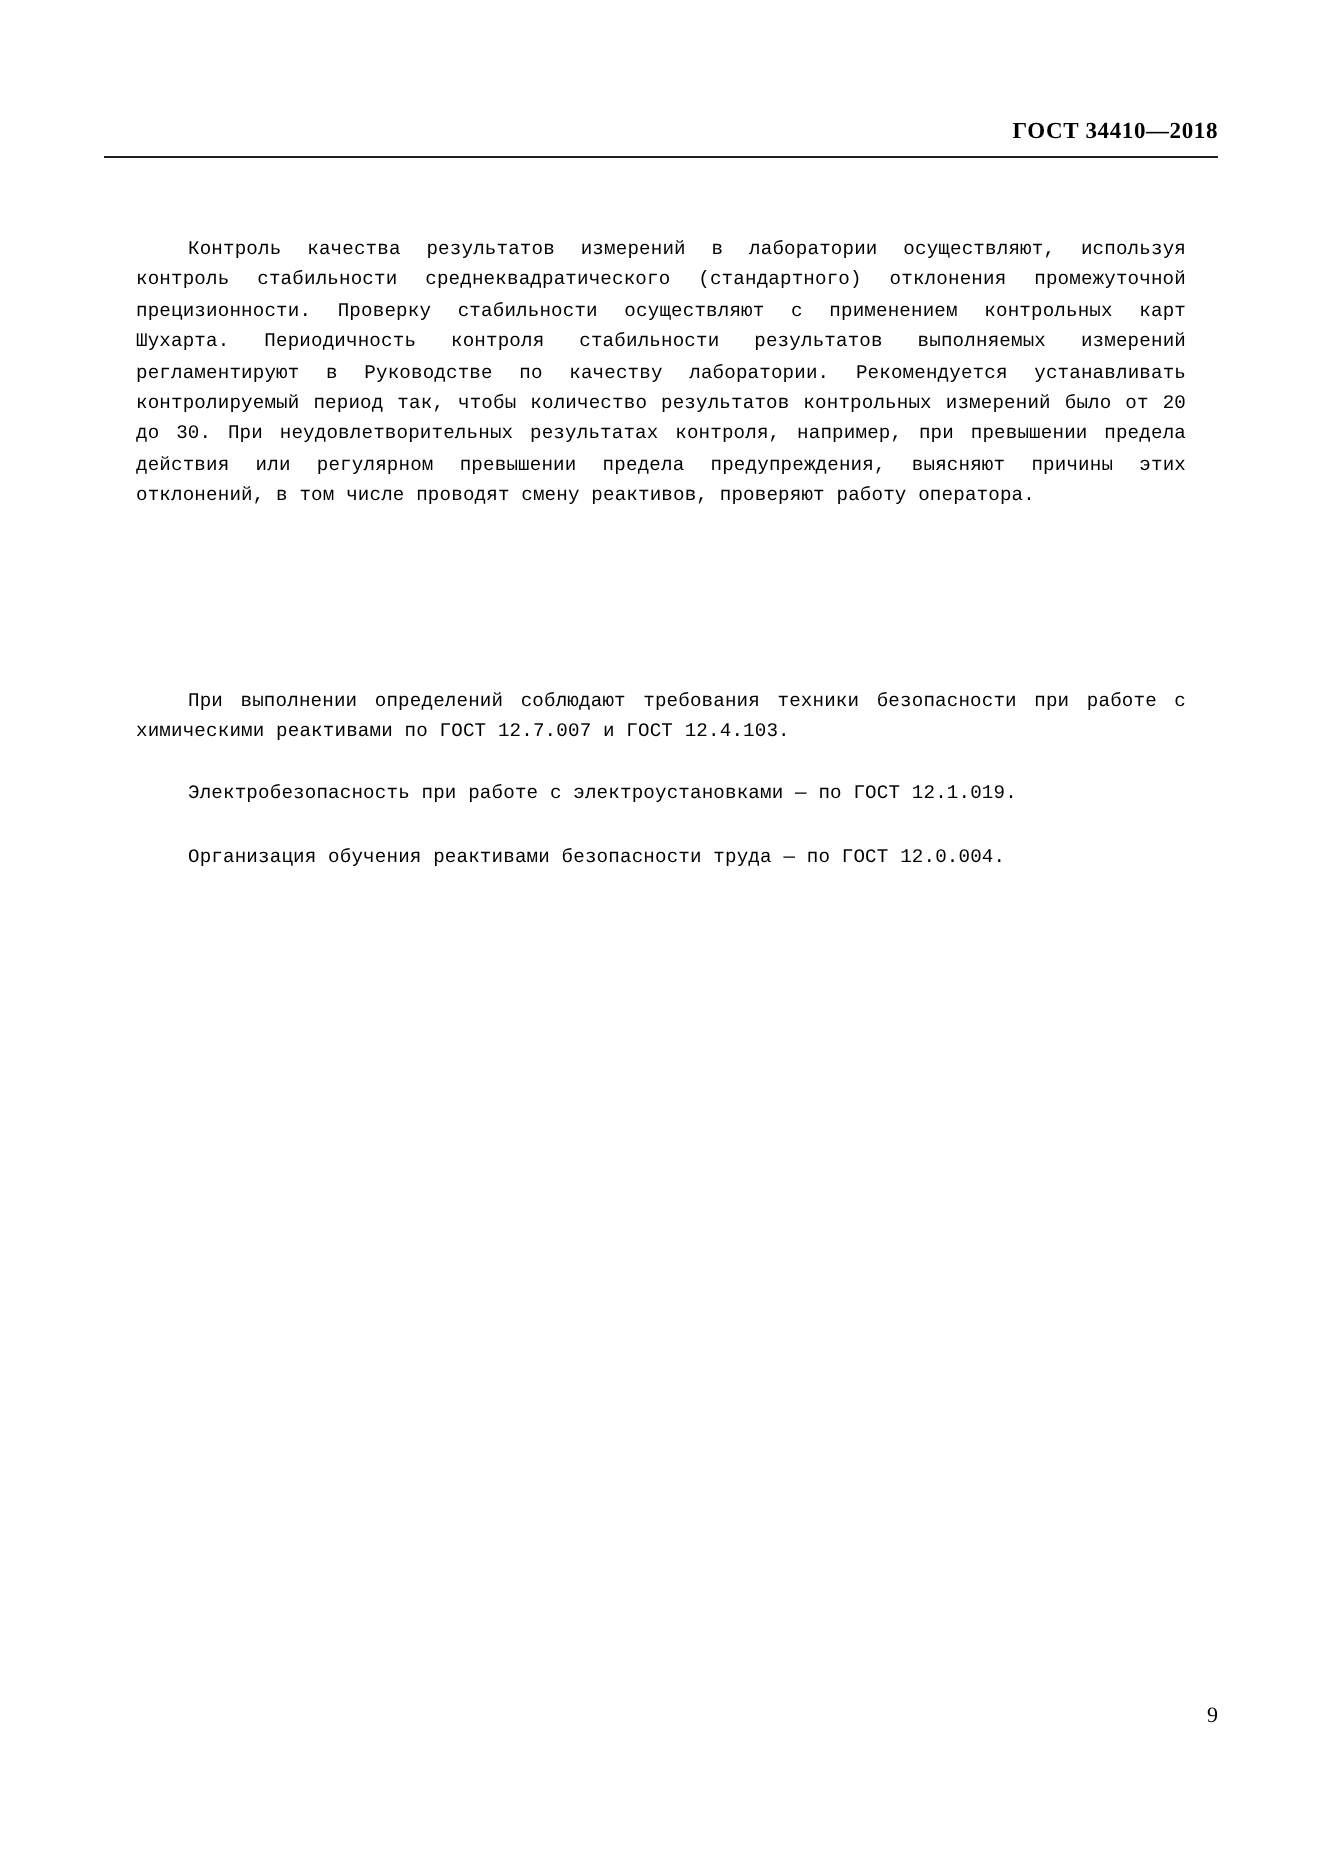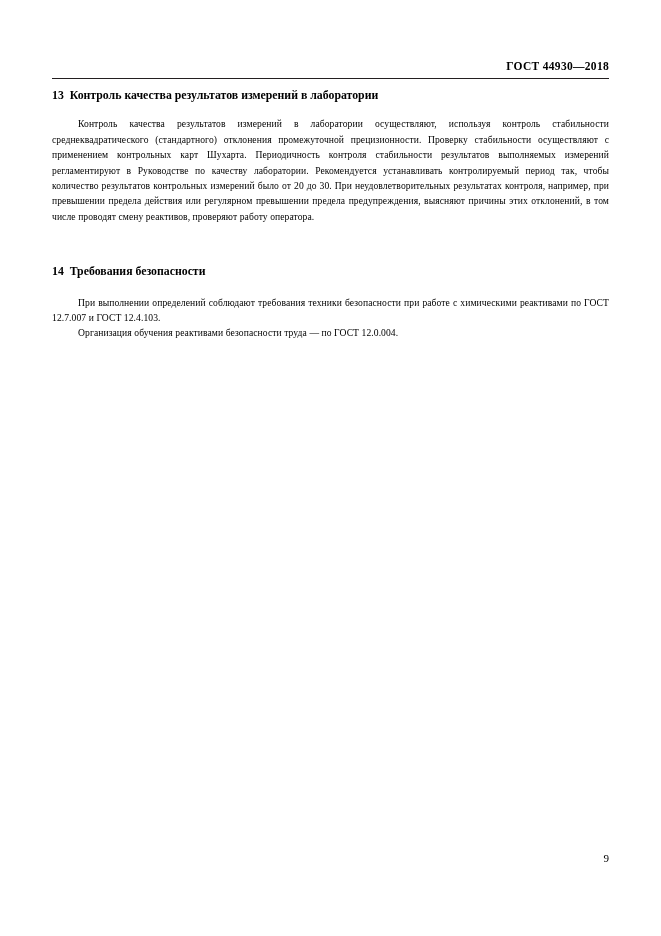--- a/index.html
+++ b/index.html
@@ -51,24 +51,24 @@
     font-size: 11.8px;
     font-weight: bold;
     margin: 0;
     padding: 0;
     line-height: 1.3;
   }
   .sec1-title { margin-top: 4px; margin-left: 20px; }
   .sec2-title { margin-top: 0; margin-left: 20px; }
 
   p.body-text {
-    font-family: Liberation Serif, serif;
+    font-family: Liberation Mono, monospace;
     font-size: 9.6px;
     line-height: 15.4px;
-    margin: 0;
+    margin: 16px;
     padding: 0;
     text-align: justify;
     text-justify: inter-word;
     letter-spacing: 0.08px;
   }
   p.indent { text-indent: 26px; }
   .gap-after-title { height: 13px; }
   .gap-sections { height: 40px; }
   .gap-after-title2 { height: 15px; }
 
@@ -78,37 +78,32 @@
     bottom: 72px;
     font-family: "Liberation Serif", serif;
     font-size: 11px;
   }
 </style>
 </head>
 <body>
 
 <div class="page">
 
-  <div class="header">ГОСТ 44930—2018</div>
+  <div class="header">ГОСТ 34410—2018</div>
   <div class="header-rule"></div>
 
   <div class="content">
 
-    <h2 class="section-title sec1-title">
-      <span>13</span>&nbsp;&nbsp;<span>Контроль качества результатов измерений в лаборатории</span>
-    </h2>
     <div class="gap-after-title"></div>
     <p class="body-text indent">Контроль качества результатов измерений в лаборатории осуществляют, используя контроль стабильности среднеквадратического (стандартного) отклонения промежуточной прецизионности. Проверку стабильности осуществляют с применением контрольных карт Шухарта. Периодичность контроля стабильности результатов выполняемых измерений регламентируют в Руководстве по качеству лаборатории. Рекомендуется устанавливать контролируемый период так, чтобы количество результатов контрольных измерений было от 20 до 30. При неудовлетворительных результатах контроля, например, при превышении предела действия или регулярном превышении предела предупреждения, выясняют причины этих отклонений, в том числе проводят смену реактивов, проверяют работу оператора.</p>
 
     <div class="gap-sections"></div>
 
-    <h2 class="section-title sec2-title">
-      <span>14</span>&nbsp;&nbsp;<span>Требования безопасности</span>
-    </h2>
     <div class="gap-after-title2"></div>
     <p class="body-text indent">При выполнении определений соблюдают требования техники безопасности при работе с химическими реактивами по ГОСТ 12.7.007 и ГОСТ 12.4.103.</p>
+    <p class="body-text indent">Электробезопасность при работе с электроустановками —  по ГОСТ 12.1.019.</p>
     <p class="body-text indent">Организация обучения реактивами безопасности труда —  по ГОСТ 12.0.004.</p>
 
   </div>
 
   <div class="page-number">9</div>
 
 </div>
 
 </body></html>

